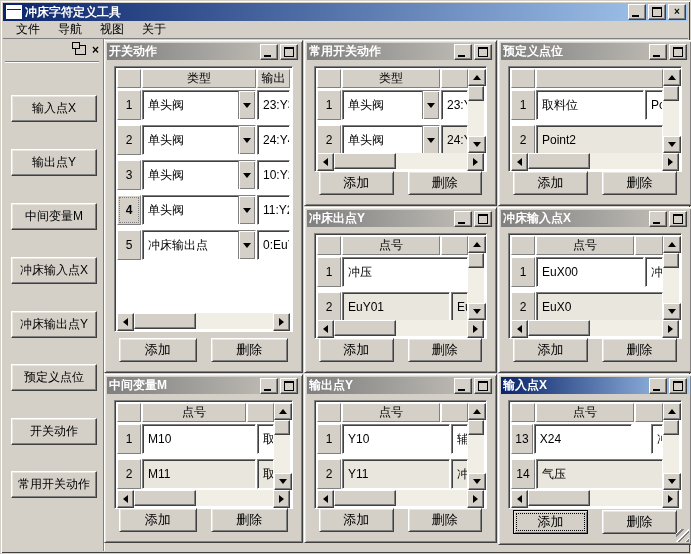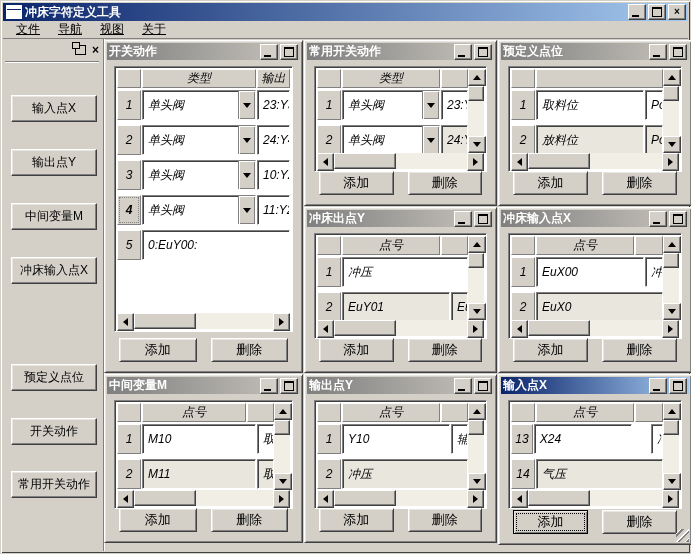--- a/index.html
+++ b/index.html
@@ -13,21 +13,21 @@
   .appicon{width:14px;height:12px;background:#fff;border:1px solid #fff;margin:0 3px 0 1px;
        box-shadow:inset 0 3px 0 #fff, inset 0 4px 0 #0A246A;}
   .apptitle{color:#fff;font-weight:bold;font-size:12px;flex:1;white-space:nowrap;}
   .cbtn{width:16px;height:14px;background:#D4D0C8;border:1px solid;border-color:#fff #404040 #404040 #fff;
        box-shadow:inset -1px -1px 0 #808080;margin-left:2px;display:flex;align-items:center;justify-content:center;
        font-size:10px;font-weight:bold;line-height:1;position:relative;}
   .minbar{position:absolute;left:3px;bottom:2px;width:7px;height:2px;background:#000;}
   .maxbox{width:8px;height:7px;border:1px solid #000;border-top:2px solid #000;}
   
   .menubar{position:absolute;left:2px;top:20px;right:2px;height:17px;background:#D4D0C8;
-       display:flex;align-items:center;padding-left:4px;border-bottom:1px solid #808080;box-shadow:0 1px 0 #fff;text-decoration:underline;}
+       display:flex;align-items:center;padding-left:4px;border-bottom:1px solid #808080;box-shadow:0 1px 0 #fff;}
   .menuitem{padding:1px 9px;cursor:default;}
   
   .client{position:absolute;left:2px;top:38px;right:2px;bottom:2px;background:#D4D0C8;}
   .dock{position:absolute;left:0;top:0;width:100px;bottom:0;background:#D4D0C8;
        border-right:1px solid #808080;box-shadow:1px 0 0 #fff;}
   .dockhead{position:absolute;top:2px;left:2px;right:4px;height:18px;display:flex;justify-content:flex-end;
        align-items:center;gap:6px;border-bottom:1px solid #808080;box-shadow:0 1px 0 #fff;padding-bottom:2px;}
   .floaticon{width:9px;height:8px;border:1px solid #000;position:relative;background:#D4D0C8;}
   .floaticon:before{content:"";position:absolute;left:-4px;top:-4px;width:6px;height:5px;border:1px solid #000;background:#D4D0C8;}
   .dockclose{font-size:12px;font-weight:bold;line-height:10px;}
@@ -38,21 +38,21 @@
   .win{position:absolute;background:#D4D0C8;border:1px solid;border-color:#fff #404040 #404040 #fff;
        box-shadow:inset 1px 1px 0 #E8E6E0, inset -1px -1px 0 #808080;}
   .tb{position:absolute;left:2px;top:2px;right:2px;height:17px;display:flex;align-items:center;padding:0 2px;
        background:linear-gradient(90deg,#7F7F7F,#C9C5BD);}
   .tb.active{background:linear-gradient(90deg,#0A246A,#A6CAF0);}
   .tbtitle{color:#fff;font-weight:bold;font-size:12px;flex:1;white-space:nowrap;overflow:hidden;}
   .wbody{position:absolute;left:2px;top:19px;right:2px;bottom:2px;padding:6px 7px;}
   
   .tframe{position:relative;background:#fff;border:1px solid;border-color:#808080 #fff #fff #808080;
        box-shadow:inset 1px 1px 0 #404040;overflow:hidden;padding:2px;}
-  .grid{position:absolute;left:2px;top:2px;right:18px;bottom:18px;overflow:hidden;font-style:italic;}
+  .grid{position:absolute;left:2px;top:2px;right:18px;bottom:18px;overflow:hidden;}
   .grid.novsc{right:2px;}
   .thead{display:flex;height:19px;margin-bottom:2px;}
   .hc{background:#D4D0C8;border:1px solid;border-color:#fff #808080 #808080 #fff;
        display:flex;align-items:center;justify-content:center;font-size:12px;overflow:hidden;white-space:nowrap;}
   .corner{width:22px;margin-right:1px;}
   .row{display:flex;align-items:stretch;margin-bottom:5px;height:30px;}
   .numc{width:22px;background:#D4D0C8;border:1px solid;border-color:#fff #808080 #808080 #fff;
        display:flex;align-items:center;justify-content:center;margin-right:1px;font-size:12px;}
   .numc.cur{font-weight:bold;outline:1px dotted #808080;outline-offset:-3px;}
   .vbox{background:#fff;border:1px solid;border-color:#808080 #fff #fff #808080;box-shadow:inset 1px 1px 0 #404040;
@@ -119,20 +119,21 @@
 
     <div class="dock">
       <div class="dockhead">
         <span class="floaticon"></span>
         <span class="dockclose">×</span>
       </div>
       <div class="sbtn" style="top:56px">输入点X</div>
       <div class="sbtn" style="top:110px">输出点Y</div>
       <div class="sbtn" style="top:164px">中间变量M</div>
       <div class="sbtn" style="top:218px">冲床输入点X</div>
+      <div class="sbtn" style="top:272px">冲床输出点Y</div>
       <div class="sbtn" style="top:325px">预定义点位</div>
       <div class="sbtn" style="top:379px">开关动作</div>
       <div class="sbtn" style="top:432px">常用开关动作</div>
     </div>
 
     <div class="win" style="left:101px;top:1px;width:197px;height:331px">
       <div class="tb">
         <span class="tbtitle">开关动作</span>
         <span class="cbtn">
             <span class="minbar"></span>
@@ -184,20 +185,26 @@
               <div class="combo" style="width:112px;margin-right:1px">
                 <span class="combofield">单头阀</span>
                 <span class="combobtn">
                     <span class="tri-d"></span>
                   </span>
               </div>
               <div class="vbox" style="flex:1">11:Y23:伏</div>
             </div>
             <div class="row">
               <div class="numc">5</div>
+              <div class="combo" style="width:112px;margin-right:1px">
+                <span class="combofield">冲床输出点</span>
+                <span class="combobtn">
+                    <span class="tri-d"></span>
+                  </span>
+              </div>
               <div class="vbox" style="flex:1">0:EuY00:</div>
             </div>
           </div>
           <div class="hsc">
             <span class="scbtn">
                 <span class="tri-l"></span>
               </span>
             <span class="hthumb"></span>
             <span class="sctrack"></span>
             <span class="scbtn">
@@ -296,21 +303,20 @@
               <div class="hc corner"></div>
               <div class="hc" style="flex:1"></div>
             </div>
             <div class="row">
               <div class="numc">1</div>
               <div class="vbox" style="width:96px;margin-right:1px">取料位</div>
               <div class="vbox" style="flex:1">Point1</div>
             </div>
             <div class="row">
               <div class="numc">2</div>
-              <div class="vbox alt" style="width:96px;margin-right:1px">放料位</div>
               <div class="vbox alt" style="flex:1">Point2</div>
             </div>
           </div>
           <div class="vsc">
             <span class="scbtn">
                 <span class="tri-u"></span>
               </span>
             <span class="vthumb"></span>
             <span class="sctrack"></span>
             <span class="scbtn">
@@ -522,20 +528,21 @@
               <div class="hc" style="width:96px;margin-right:1px">点号</div>
               <div class="hc" style="flex:1"></div>
             </div>
             <div class="row">
               <div class="numc">1</div>
               <div class="vbox" style="width:96px;margin-right:1px">Y10</div>
               <div class="vbox" style="flex:1">辅助</div>
             </div>
             <div class="row">
               <div class="numc">2</div>
+              <div class="vbox alt" style="width:96px;margin-right:1px">Y11</div>
               <div class="vbox alt" style="flex:1">冲压</div>
             </div>
           </div>
           <div class="vsc">
             <span class="scbtn">
                 <span class="tri-u"></span>
               </span>
             <span class="vthumb"></span>
             <span class="sctrack"></span>
             <span class="scbtn">

